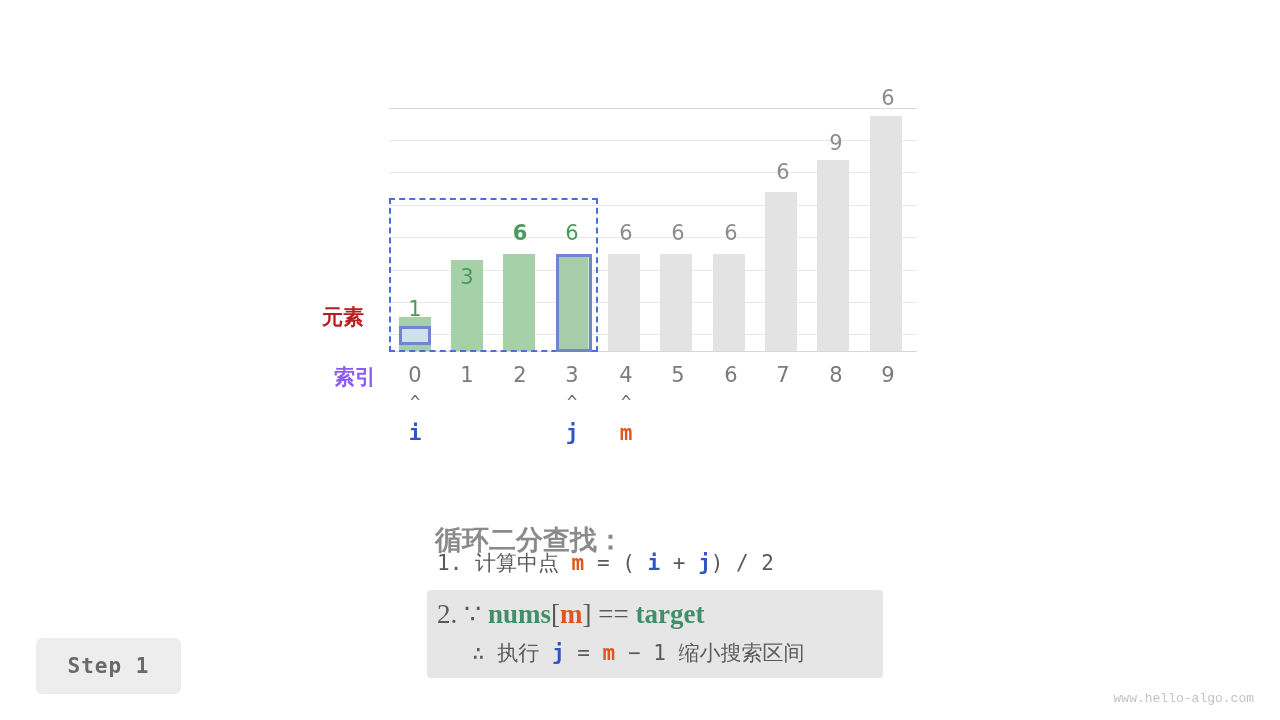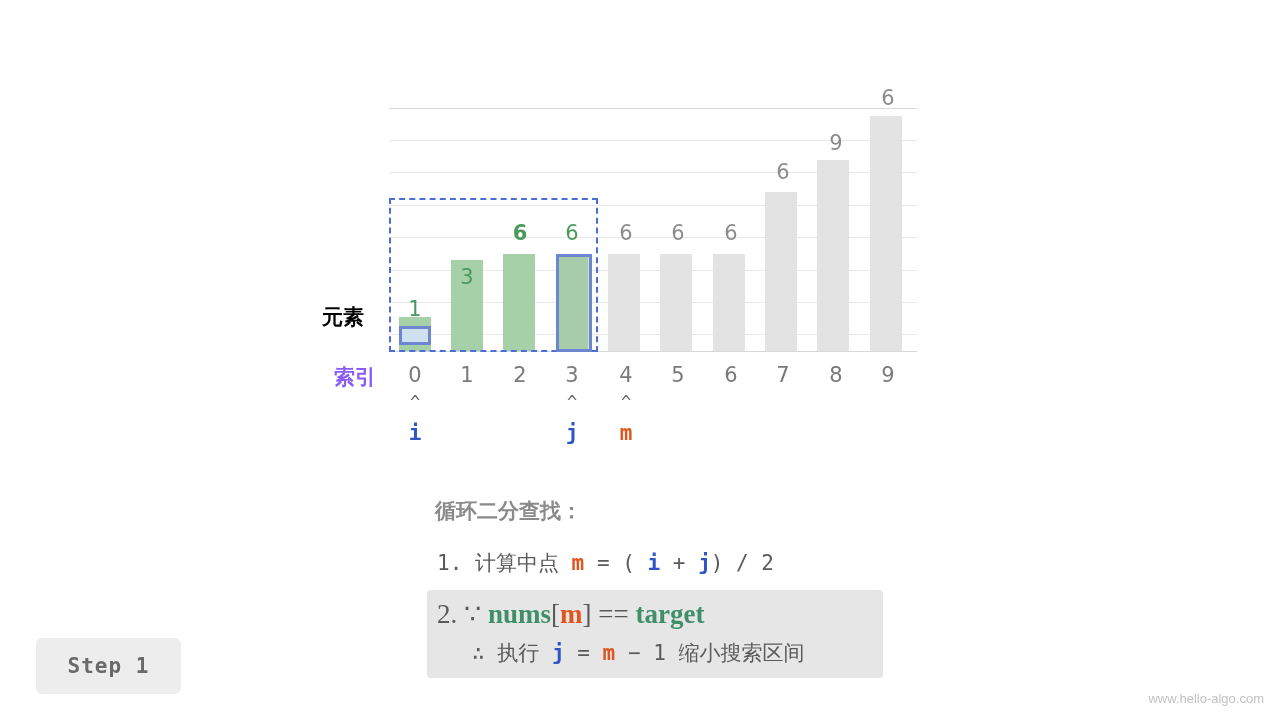--- a/index.html
+++ b/index.html
@@ -114,21 +114,21 @@
   
   .row-label {
     position: absolute;
     font-size: 21px;
     font-weight: bold;
     font-family: "DejaVu Sans", "Liberation Sans", sans-serif;
   }
   #label-element {
     left: 322px;
     top: 303px;
-    color: #000000;
+    color: #b91c1c;
   }
   #label-index {
     left: 334px;
     top: 363px;
     color: #8b5cf6;
   }
 
   
   .index-num {
     position: absolute;
@@ -159,22 +159,22 @@
     font-family: "DejaVu Sans Mono", "Liberation Mono", monospace;
   }
   .ptr-i { color: #2f55c4; }
   .ptr-j { color: #2f55c4; }
   .ptr-m { color: #e1561f; }
 
   
   #caption {
     position: absolute;
     left: 435px;
-    top: 497px;
-    font-size: 21px;
+    top: 522px;
+    font-size: 27px;
     font-weight: bold;
     color: #8a8a8a;
   }
   #line1 {
     position: absolute;
     left: 437px;
     top: 549px;
     font-size: 21px;
     color: #5a5a5a;
     font-family: "DejaVu Sans Mono", "Liberation Mono", monospace;
@@ -228,25 +228,25 @@
     font-family: "DejaVu Sans Mono", "Liberation Mono", monospace;
     font-size: 21px;
     font-weight: bold;
     color: #6a6a6a;
     letter-spacing: 1px;
   }
 
   
   #watermark {
     position: absolute;
-    right: 16px;
+    right: 26px;
     bottom: 14px;
     font-size: 13px;
     color: #c2c2c2;
-    font-family: Liberation Sans, sans-serif;
+    font-family: Liberation Mono, monospace;
   }
 </style>
 </head>
 <body>
 
 <div id="chart">
   <div class="gridline top" style="top:0px;"></div>
   <div class="gridline" style="top:32px;"></div>
   <div class="gridline" style="top:64px;"></div>
   <div class="gridline" style="top:97px;"></div>

